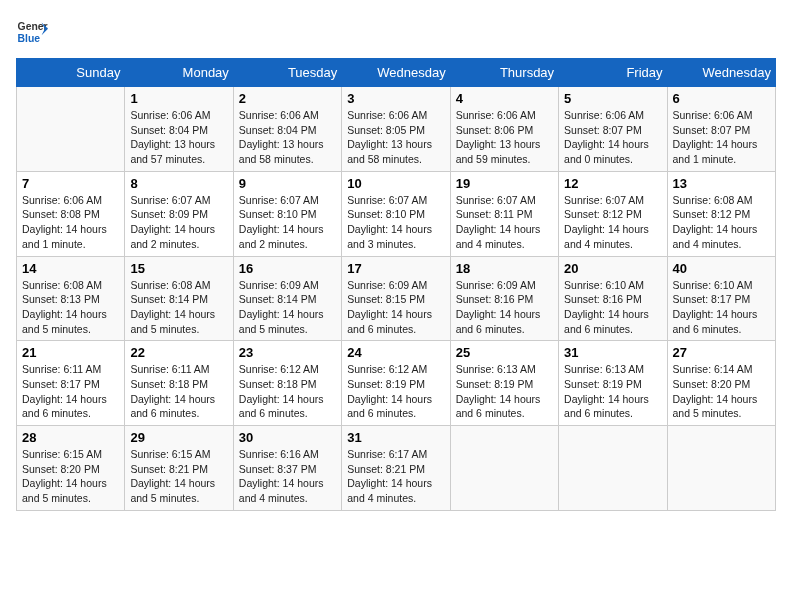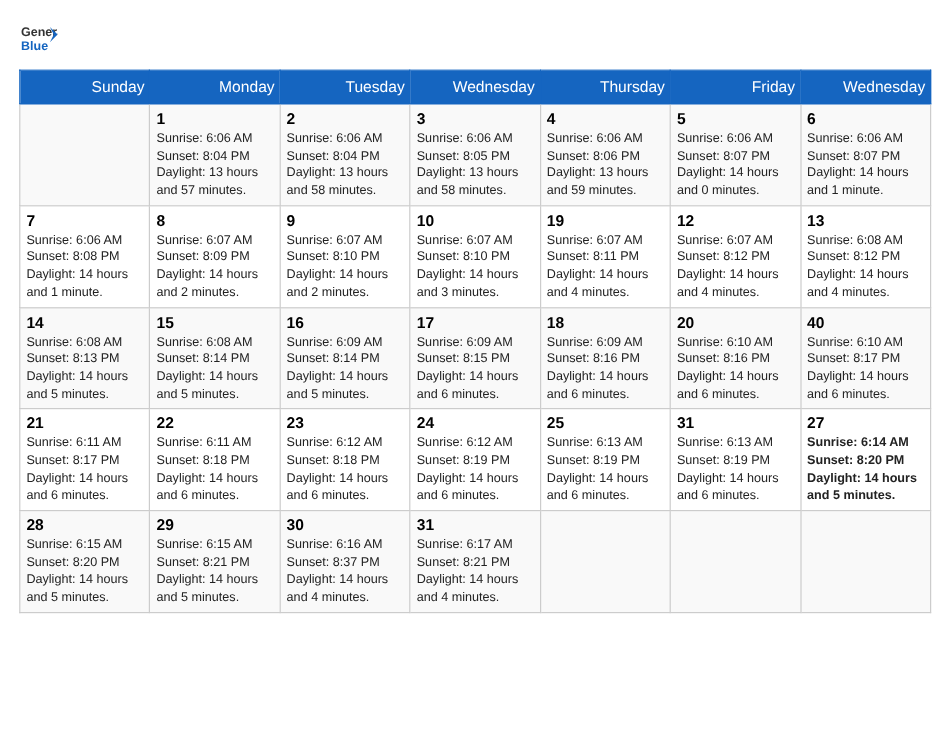--- a/index.html
+++ b/index.html
@@ -293,21 +293,21 @@
         </td>
         <td>
           <span class="day-num">31</span>
           <div class="day-info" style="white-space: pre-line;">Sunrise: 6:13 AM
 Sunset: 8:19 PM
 Daylight: 14 hours
 and 6 minutes.</div>
         </td>
         <td>
           <span class="day-num">27</span>
-          <div class="day-info" style="white-space: pre-line; font-weight: bold;">Sunrise: 6:14 AM
+          <div class="day-info" style="white-space: pre-line;">Sunrise: 6:14 AM
 Sunset: 8:20 PM
 Daylight: 14 hours
 and 5 minutes.</div>
         </td>
       </tr>
       <tr>
         <td>
           <span class="day-num">28</span>
           <div class="day-info" style="white-space: pre-line;">Sunrise: 6:15 AM
 Sunset: 8:20 PM

